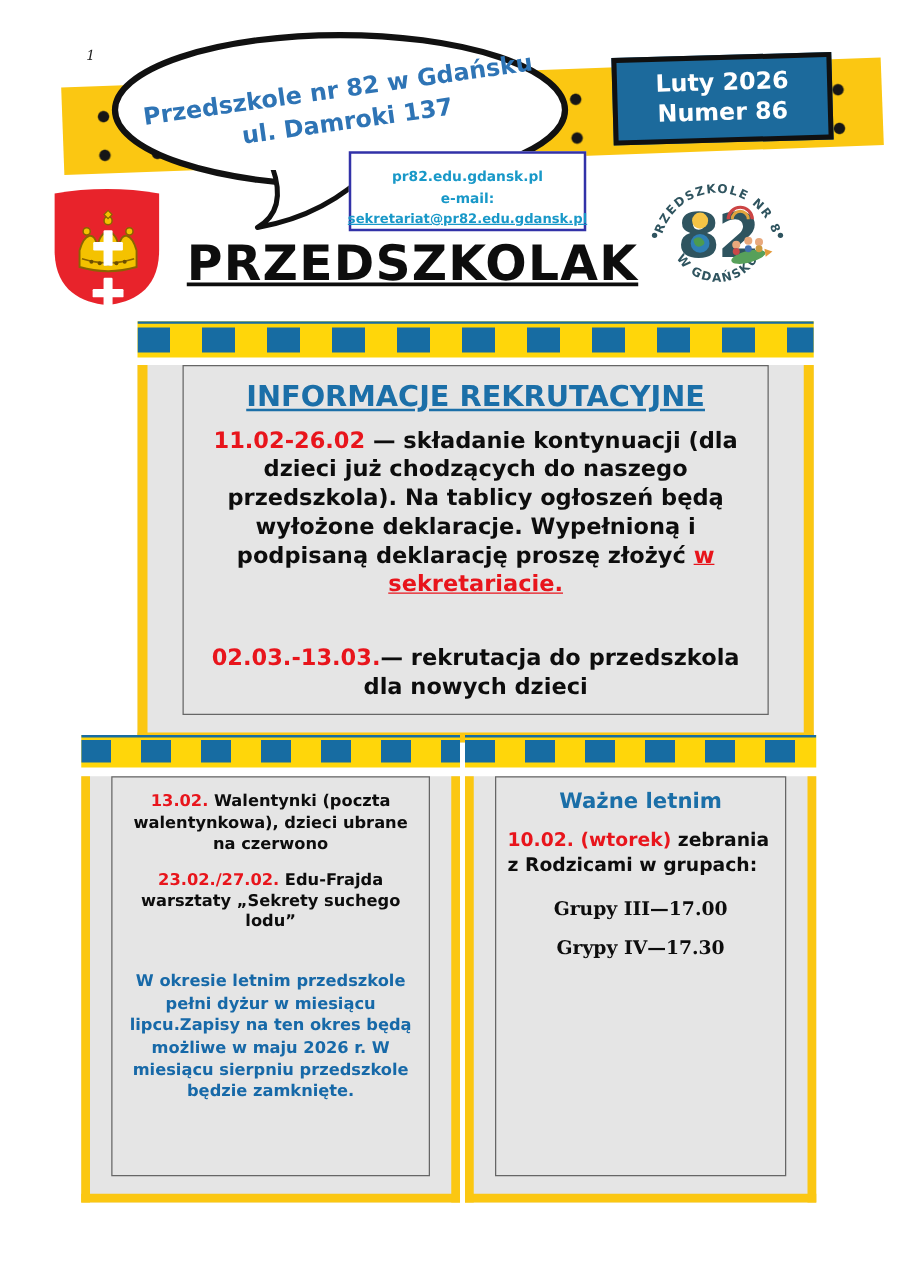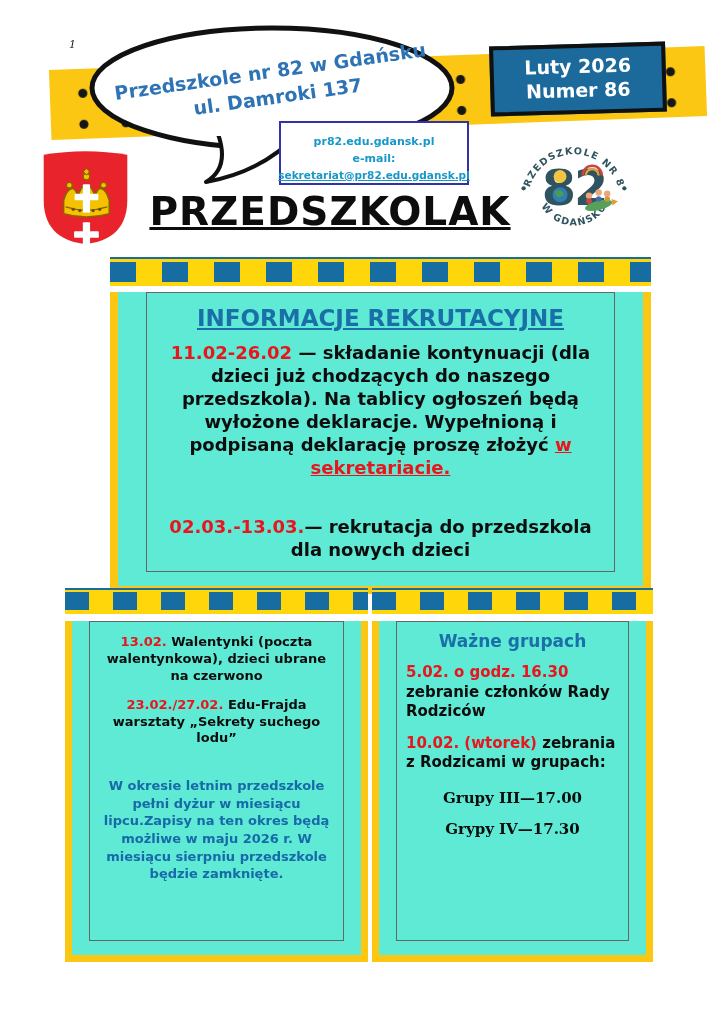--- a/index.html
+++ b/index.html
@@ -40,21 +40,21 @@
   }
   
   .framed{position:absolute;box-sizing:border-box;}
   .checker{height:29px;background:#FFD60A;position:relative;overflow:hidden;}
   .checker::before{content:"";position:absolute;left:0;right:0;top:0;height:2px;background:#176CA2;}
   .checker::after{content:"";position:absolute;left:0;right:0;top:5px;height:20px;
     background-image:repeating-linear-gradient(90deg,#176CA2 0 26px,transparent 26px 52px);}
   .checker.small{height:26px;}
   .checker.small::after{top:4px;height:18px;
     background-image:repeating-linear-gradient(90deg,#176CA2 0 24px,transparent 24px 48px);}
-  .box-body{background:#5eead4;border-style:solid;border-color:#FBC712;}
+  .box-body{background:#e5e5e5;border-style:solid;border-color:#FBC712;}
   #main-box{left:110px;top:257px;width:541px;height:331px;}
   #main-box .box-body{border-width:0 8px 8px 8px;height:calc(100% - 29px);box-sizing:border-box;}
   .main-inner{border:1px solid #666;margin:6px 28px;height:calc(100% - 14px);box-sizing:border-box;
     text-align:center;font-weight:bold;overflow:hidden;}
   .recruit-title{color:#1B6FA8;font-size:23px;text-decoration:underline;margin:12px 0 4px 0;}
   .recruit-p1{font-size:18px;line-height:1.28;margin:10px 12px 0 12px;color:#0d0d0d;}
   .recruit-p2{font-size:18px;line-height:1.28;margin:36px 12px 0 12px;color:#0d0d0d;}
   .red{color:#E8151C;}
   .red-underline{color:#E8151C;text-decoration:underline;}
   #left-col{left:65px;top:588px;width:303px;height:367px;}
@@ -176,22 +176,21 @@
         <p class="plan-item"><span class="red">23.02./27.02.</span><span> Edu-Frajda warsztaty „Sekrety suchego lodu”</span></p>
         <p class="summer-note">W okresie letnim przedszkole pełni dyżur w miesiącu lipcu.Zapisy na ten okres będą możliwe w maju 2026 r. W miesiącu sierpniu przedszkole będzie zamknięte.</p>
       </div>
     </div>
   </div>
 
   <div class="framed col" id="right-col">
     <div class="checker small"></div>
     <div class="box-body">
       <div class="col-inner">
-        <div class="col-title">Ważne grupach</div>
-        <p class="deadline-item"><span class="red">5.02. o godz. 16.30</span><span> zebranie członków Rady Rodziców</span></p>
+        <div class="col-title">Ważne letnim</div>
         <p class="deadline-item"><span class="red">10.02. (wtorek)</span><span> zebrania z Rodzicami w grupach:</span></p>
         <div class="groups">
           <div class="group-line">Grupy III—17.00</div>
           <div class="group-line">Grypy IV—17.30</div>
         </div>
       </div>
     </div>
   </div>
 
 </div>

